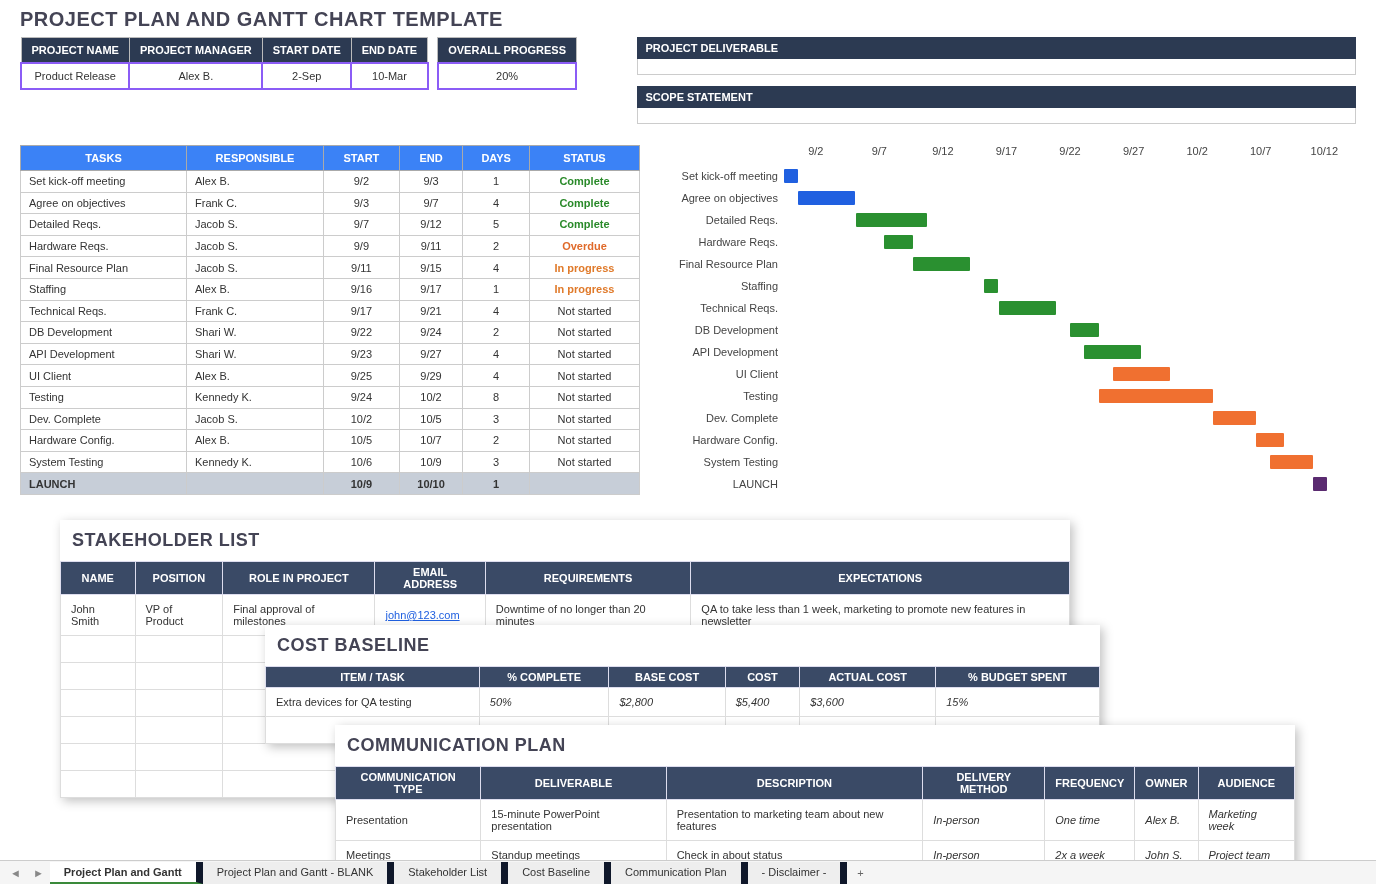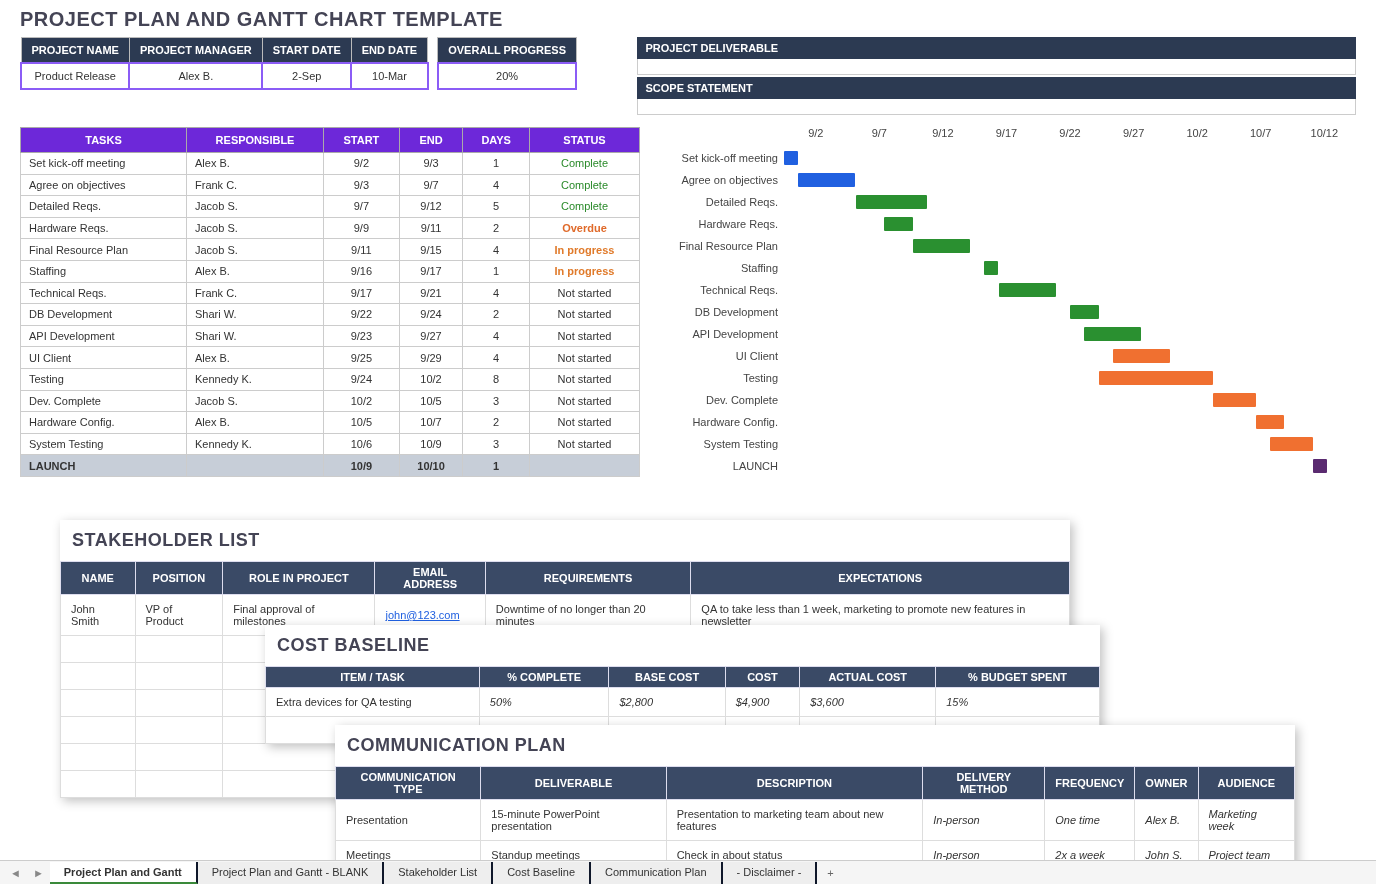--- a/index.html
+++ b/index.html
@@ -4,29 +4,29 @@
 <style>
 * { box-sizing: border-box; margin: 0; padding: 0; }
 body { font-family: Arial, sans-serif; font-size: 11px; background: #fff; color: #333; width: 1376px; height: 884px; position: relative; overflow: hidden; }
 .page-title { font-size: 20px; font-weight: bold; color: #445; letter-spacing: 0.5px; padding: 8px 0 6px 20px; }
 .top-area { display: flex; gap: 60px; padding: 0 20px; }
 .meta-tables { display: flex; gap: 8px; align-items: flex-start; }
 .mini-table { border-collapse: collapse; padding-left: 28px; }
 .mini-table th { background: #2c3a52; color: #fff; font-weight: bold; padding: 6px 10px; font-size: 11px; border: 1px solid #bbb; text-align: center; white-space: nowrap; }
 .mini-table td { border: 2px solid #8b5cf6; padding: 6px 10px; text-align: center; white-space: nowrap; }
 .right-top { flex: 1; }
-.bar-block { margin-bottom: 2px; }
+.bar-block { margin-bottom: 11px; }
 .bar-header { background: #2c3a52; color: #fff; font-weight: bold; padding: 5px 8px; font-size: 11px; }
 .bar-body { border: 1px solid #ccc; border-top: none; height: 16px; }
 .main-area { display: flex; gap: 24px; padding: 10px 20px 0 20px; }
 .tasks-table { border-collapse: collapse; width: 620px; }
-.tasks-table th { background: #6d28d9; color: #fff; font-weight: bold; padding: 6px 8px; font-size: 11px; border: 1px solid #aaa; text-align: center; }
+.tasks-table th { background: #3b82f6; color: #fff; font-weight: bold; padding: 6px 8px; font-size: 11px; border: 1px solid #aaa; text-align: center; }
 .tasks-table td { border: 1px solid #ccc; padding: 4px 8px; font-size: 11px; }
 .tasks-table td.center { text-align: center; }
-.st-complete { color: #2a8a2a; font-weight: normal; }
+.st-complete { color: #2a8a2a; font-weight: bold; }
 .st-overdue { color: #e06a2a; font-weight: bold; }
 .st-progress { color: #e07a2a; font-weight: bold; }
 .launch-row td { background: #c7ced8; font-weight: bold; }
 
 .gantt { flex: 1; }
 .gantt-grid { position: relative; padding-left: 120px; }
 .gantt-dates { display: flex; height: 20px; }
 .gantt-date { flex: 1; text-align: center; font-size: 11px; color: #444; }
 .gantt-row { display: flex; align-items: center; height: 22px; }
 .gantt-label { width: 120px; text-align: right; padding-right: 6px; font-size: 11px; color: #444; margin-left: -120px; }
@@ -37,21 +37,21 @@
 .card { position: absolute; background: #fff; box-shadow: 3px 3px 10px rgba(0,0,0,0.25); }
 .card-title { font-size: 18px; font-weight: bold; color: #445; letter-spacing: 0.5px; padding: 10px 12px; }
 .data-table { border-collapse: collapse; width: 100%; }
 .data-table th { background: #3a4a66; color: #fff; font-weight: bold; padding: 4px 10px; font-size: 11px; border: 1px solid #dde; text-align: center; }
 .data-table td { border: 1px solid #ddd; padding: 8px 10px; font-size: 11px; }
 .data-table td.center { text-align: left; font-style: italic; }
 .link { color: #2060e0; text-decoration: underline; }
 
 .tabbar { position: absolute; left: 0; right: 0; bottom: 0; height: 24px; background: #f5f5f5; border-top: 1px solid #ccc; display: flex; align-items: center; padding-left: 4px; gap: 0; }
 .nav-arrow { padding: 4px 6px; color: #888; cursor: pointer; }
-.tab { padding: 4px 14px; border-right: 2px solid #0f172a; background: #eee; cursor: pointer; font-size: 11px; }
+.tab { padding: 4px 14px; border-right: 7px solid #0f172a; background: #eee; cursor: pointer; font-size: 11px; }
 .tab.active { background: #fff; font-weight: bold; border-bottom: 2px solid #3a8a3a; }
 .tab-plus { padding: 4px 10px; color: #666; cursor: pointer; }
 .tbl-cell-empty { height: 27px; }
 </style>
 </head>
 <body>
 
 <div class="page-title">PROJECT PLAN AND GANTT CHART TEMPLATE</div>
 
 <div class="top-area">
@@ -450,21 +450,21 @@
           <th>% COMPLETE</th>
           <th>BASE COST</th>
           <th>COST</th>
           <th>ACTUAL COST</th>
           <th>% BUDGET SPENT</th>
         </tr>
     <tr id="cost-r">
           <td>Extra devices for QA testing</td>
           <td class="center">50%</td>
           <td class="center">$2,800</td>
-          <td class="center">$4,900</td>
+          <td class="center">$5,400</td>
           <td class="center">$3,600</td>
           <td class="center">15%</td>
         </tr>
     <tr>
           <td class="tbl-cell-empty"></td>
           <td></td>
           <td></td>
           <td></td>
           <td></td>
           <td></td>

